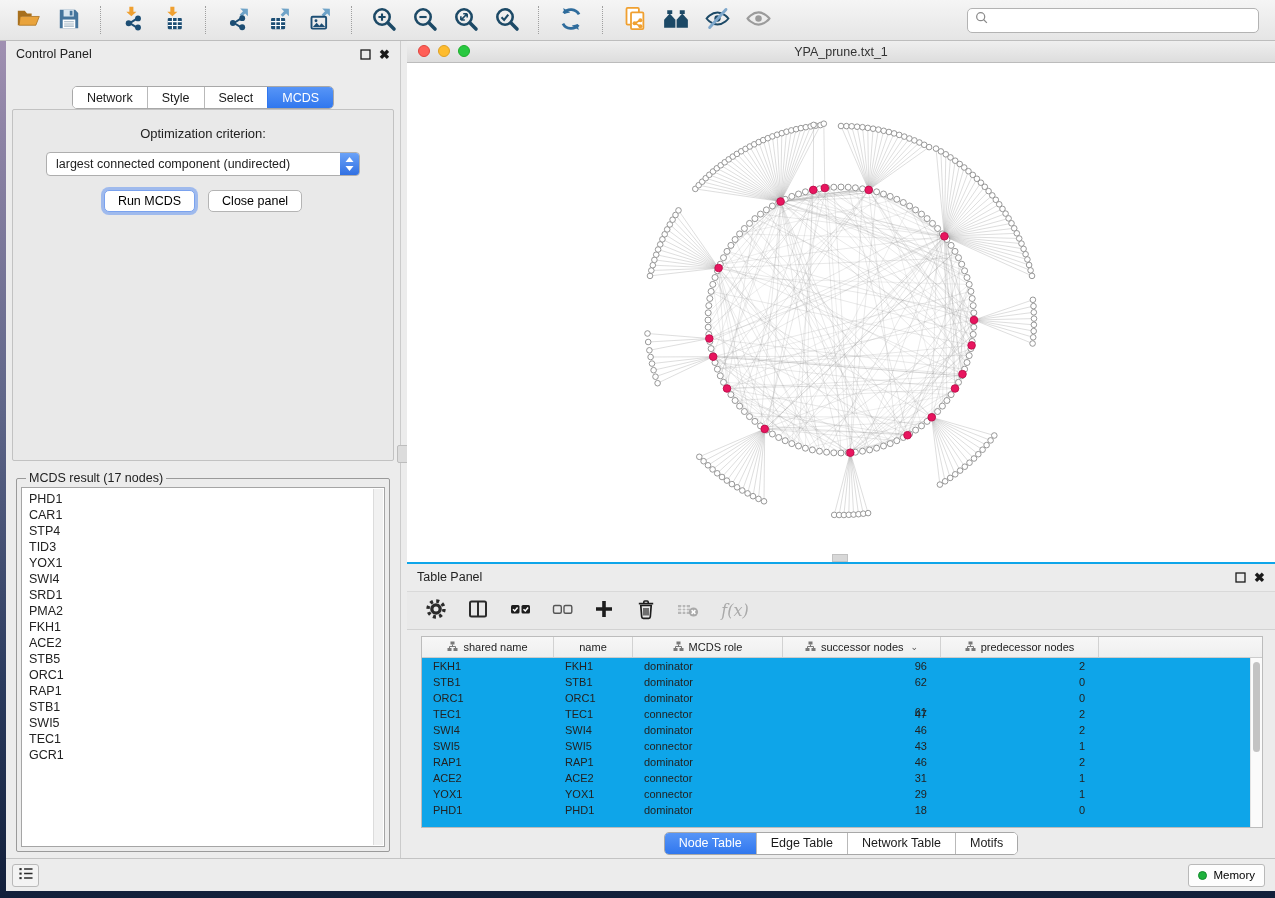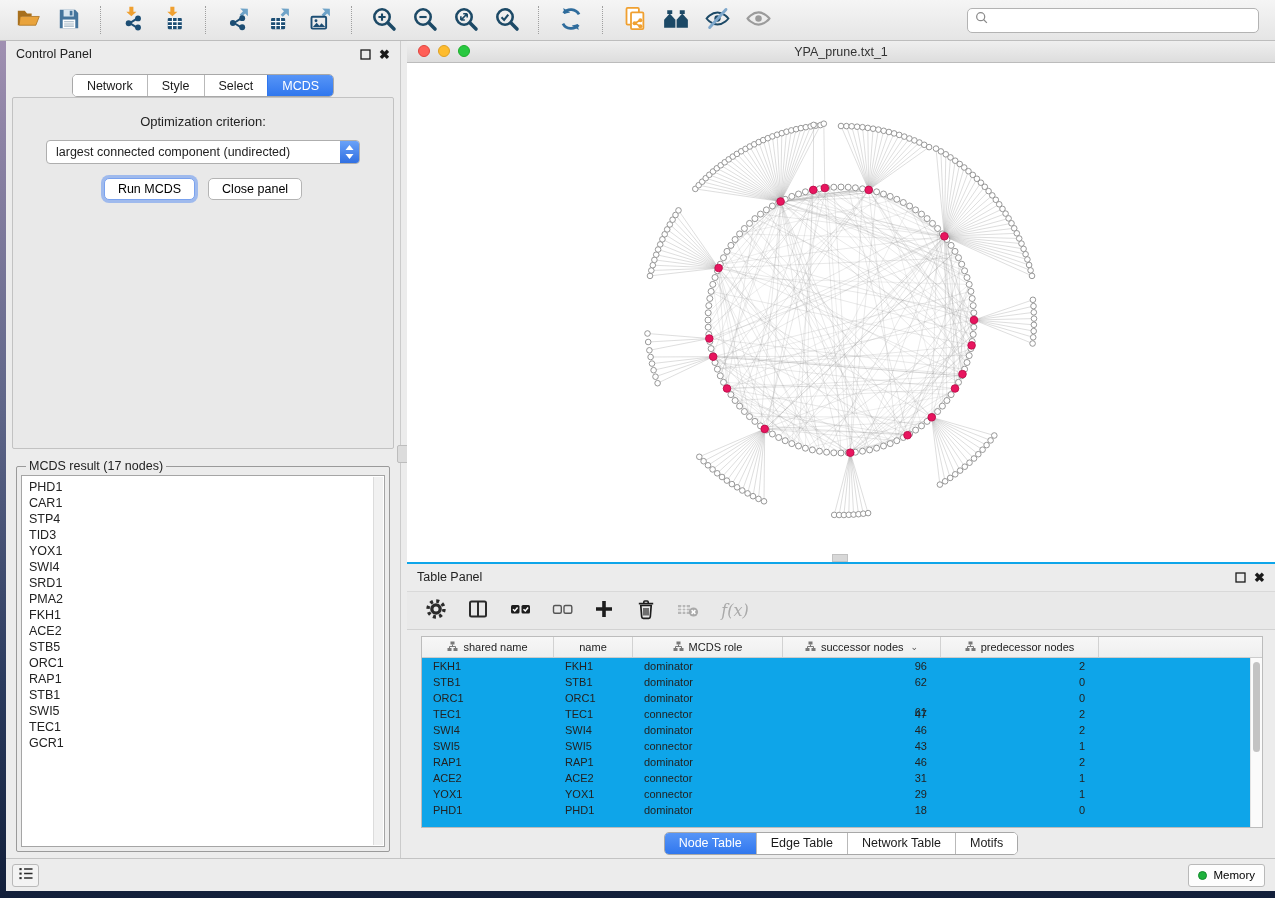--- a/index.html
+++ b/index.html
@@ -23,21 +23,21 @@
   
   .control-panel{width:394px;display:flex;flex-direction:column;box-sizing:border-box;}
   .panel-header{height:26px;display:flex;align-items:center;padding:0 10px;font-size:12.5px;flex:none;}
   .panel-header .ph-title{flex:1;}
   .win-btn{background:none;border:none;padding:0;margin-left:8px;display:flex;align-items:center;cursor:default;}
   .win-close{font-size:13px;font-weight:bold;color:#1a1a1a;line-height:1;}
   .seg-tabs{display:flex;height:21px;border:1px solid #a8a8a8;border-radius:5px;overflow:hidden;background:#fff;font-size:12.5px;}
   .seg-tabs .seg{display:flex;align-items:center;padding:0 14px;border-left:1px solid #b9b9b9;background:#fff;color:#1a1a1a;cursor:default;}
   .seg-tabs .seg:first-child{border-left:none;}
   .seg-tabs .seg.active{background:linear-gradient(#5795f7,#3077ee);color:#fff;border-left-color:#3077ee;}
-  .cp-tabs-row{display:flex;justify-content:center;margin-top:7px;flex:none;position:relative;z-index:2;}
+  .cp-tabs-row{display:flex;justify-content:center;margin-top:19px;flex:none;position:relative;z-index:2;}
   .cp-content{margin:0 6px;margin-top:0;border:1px solid #c2c2c2;border-radius:2px;background:#e9e9e9;
     height:352px;flex:none;text-align:center;padding-top:16px;box-sizing:border-box;}
   .opt-label{font-size:13px;margin-bottom:11px;}
   .select-box{width:312px;height:22px;margin:0 auto;background:#fff;border:1px solid #aeaeae;border-radius:4px;
     display:flex;align-items:center;font-size:12.5px;overflow:hidden;}
   .select-box .sel-text{flex:1;text-align:left;padding-left:9px;white-space:nowrap;}
   .select-stepper{width:19px;height:22px;background:linear-gradient(#6aa2f8,#3170e2);display:flex;flex-direction:column;
     align-items:center;justify-content:center;gap:2px;flex:none;}
   .btn-row{margin-top:14px;display:flex;justify-content:center;gap:13px;}
   .btn{height:22px;padding:0 13px;background:#fff;border:1px solid #b4b4b4;border-radius:5px;

